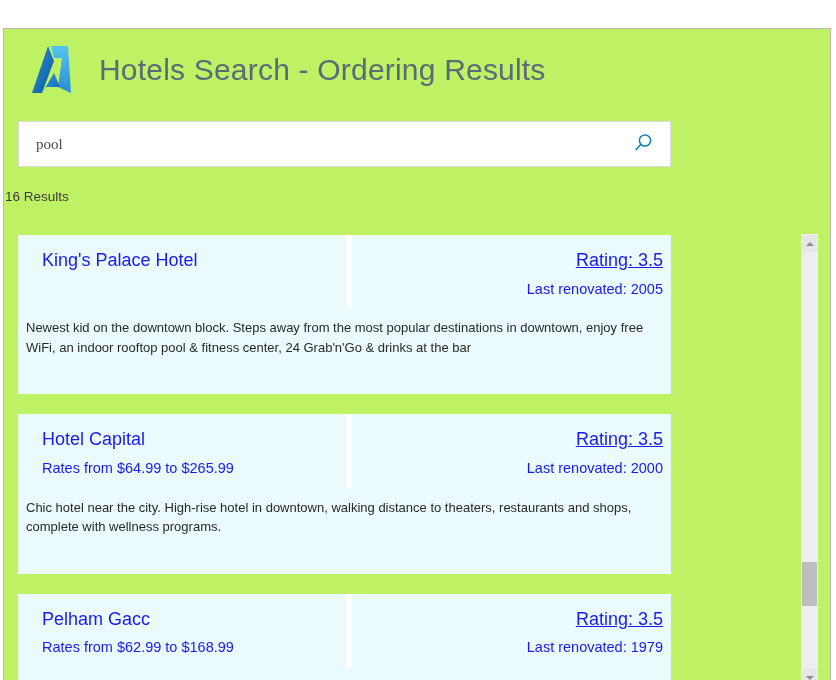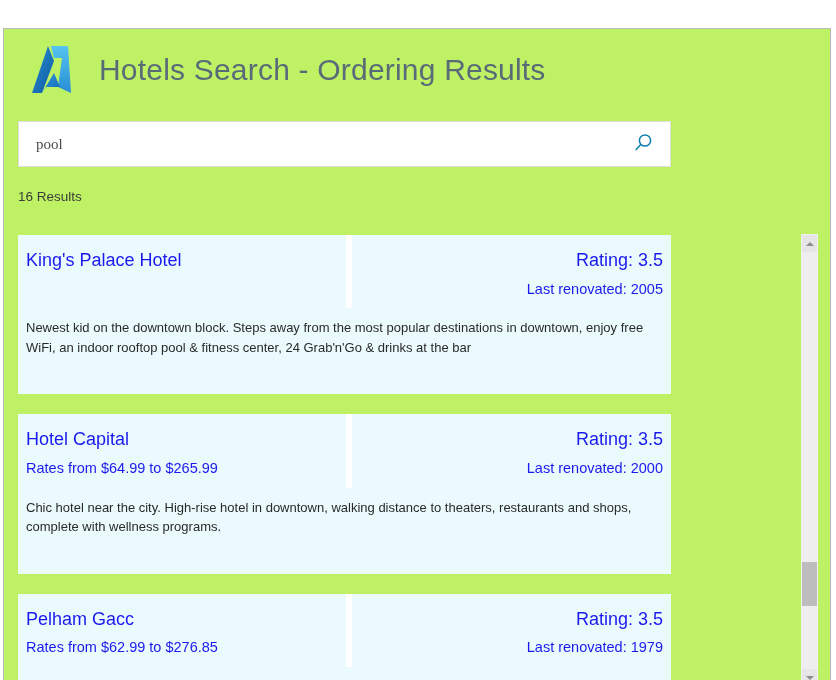--- a/index.html
+++ b/index.html
@@ -90,21 +90,21 @@
     cursor: pointer;
     display: flex;
     align-items: center;
     justify-content: center;
     padding: 0;
   }
 
   
   .results-count {
     position: absolute;
-    left: 14px;
+    left: 1px;
     top: 160px;
     font-size: 13.5px;
     color: #3b3b3b;
   }
 
   
   .results-area {
     position: absolute;
     left: 0;
     top: 196px;
@@ -125,21 +125,21 @@
     position: relative;
     overflow: hidden;
   }
   .card-top {
     display: flex;
     align-items: stretch;
   }
   .card-col-left {
     width: 328px;
     flex: 0 0 auto;
-    padding: 14px 0 10px 8px;
+    padding: 14px 0 10px 24px;
     box-sizing: border-box;
   }
   .card-divider {
     width: 6px;
     flex: 0 0 auto;
     background: #ffffff;
   }
   .card-col-right {
     flex: 1 1 auto;
     padding: 14px 8px 10px 0;
@@ -156,20 +156,21 @@
   .hotel-rates {
     font-size: 14.5px;
     color: #1a1aee;
     line-height: 1.3;
   }
   .hotel-rating {
     font-size: 18px;
     color: #1a1aee;
     line-height: 1.25;
     margin-bottom: 8px;
+    text-decoration: underline;
   }
   .hotel-renovated {
     font-size: 14.5px;
     color: #1a1aee;
     line-height: 1.3;
   }
   .hotel-desc {
     font-size: 13px;
     color: #2a2a2a;
     line-height: 1.52;
@@ -296,21 +297,21 @@
             <div class="hotel-renovated">Last renovated: 2000</div>
           </div>
         </div>
         <div class="hotel-desc">Chic hotel near the city.  High-rise hotel in downtown, walking distance to theaters, restaurants and shops, complete with wellness programs.</div>
       </div>
 
       <div class="hotel-card card-short">
         <div class="card-top">
           <div class="card-col-left">
             <div class="hotel-name">Pelham Gacc</div>
-            <div class="hotel-rates">Rates from $62.99 to $276.85</div>
+            <div class="hotel-rates">Rates from $62.99 to $168.99</div>
           </div>
           <div class="card-divider"></div>
           <div class="card-col-right">
             <div class="hotel-rating">Rating: 3.5</div>
             <div class="hotel-renovated">Last renovated: 1979</div>
           </div>
         </div>
         <div class="hotel-desc"></div>
       </div>
 

